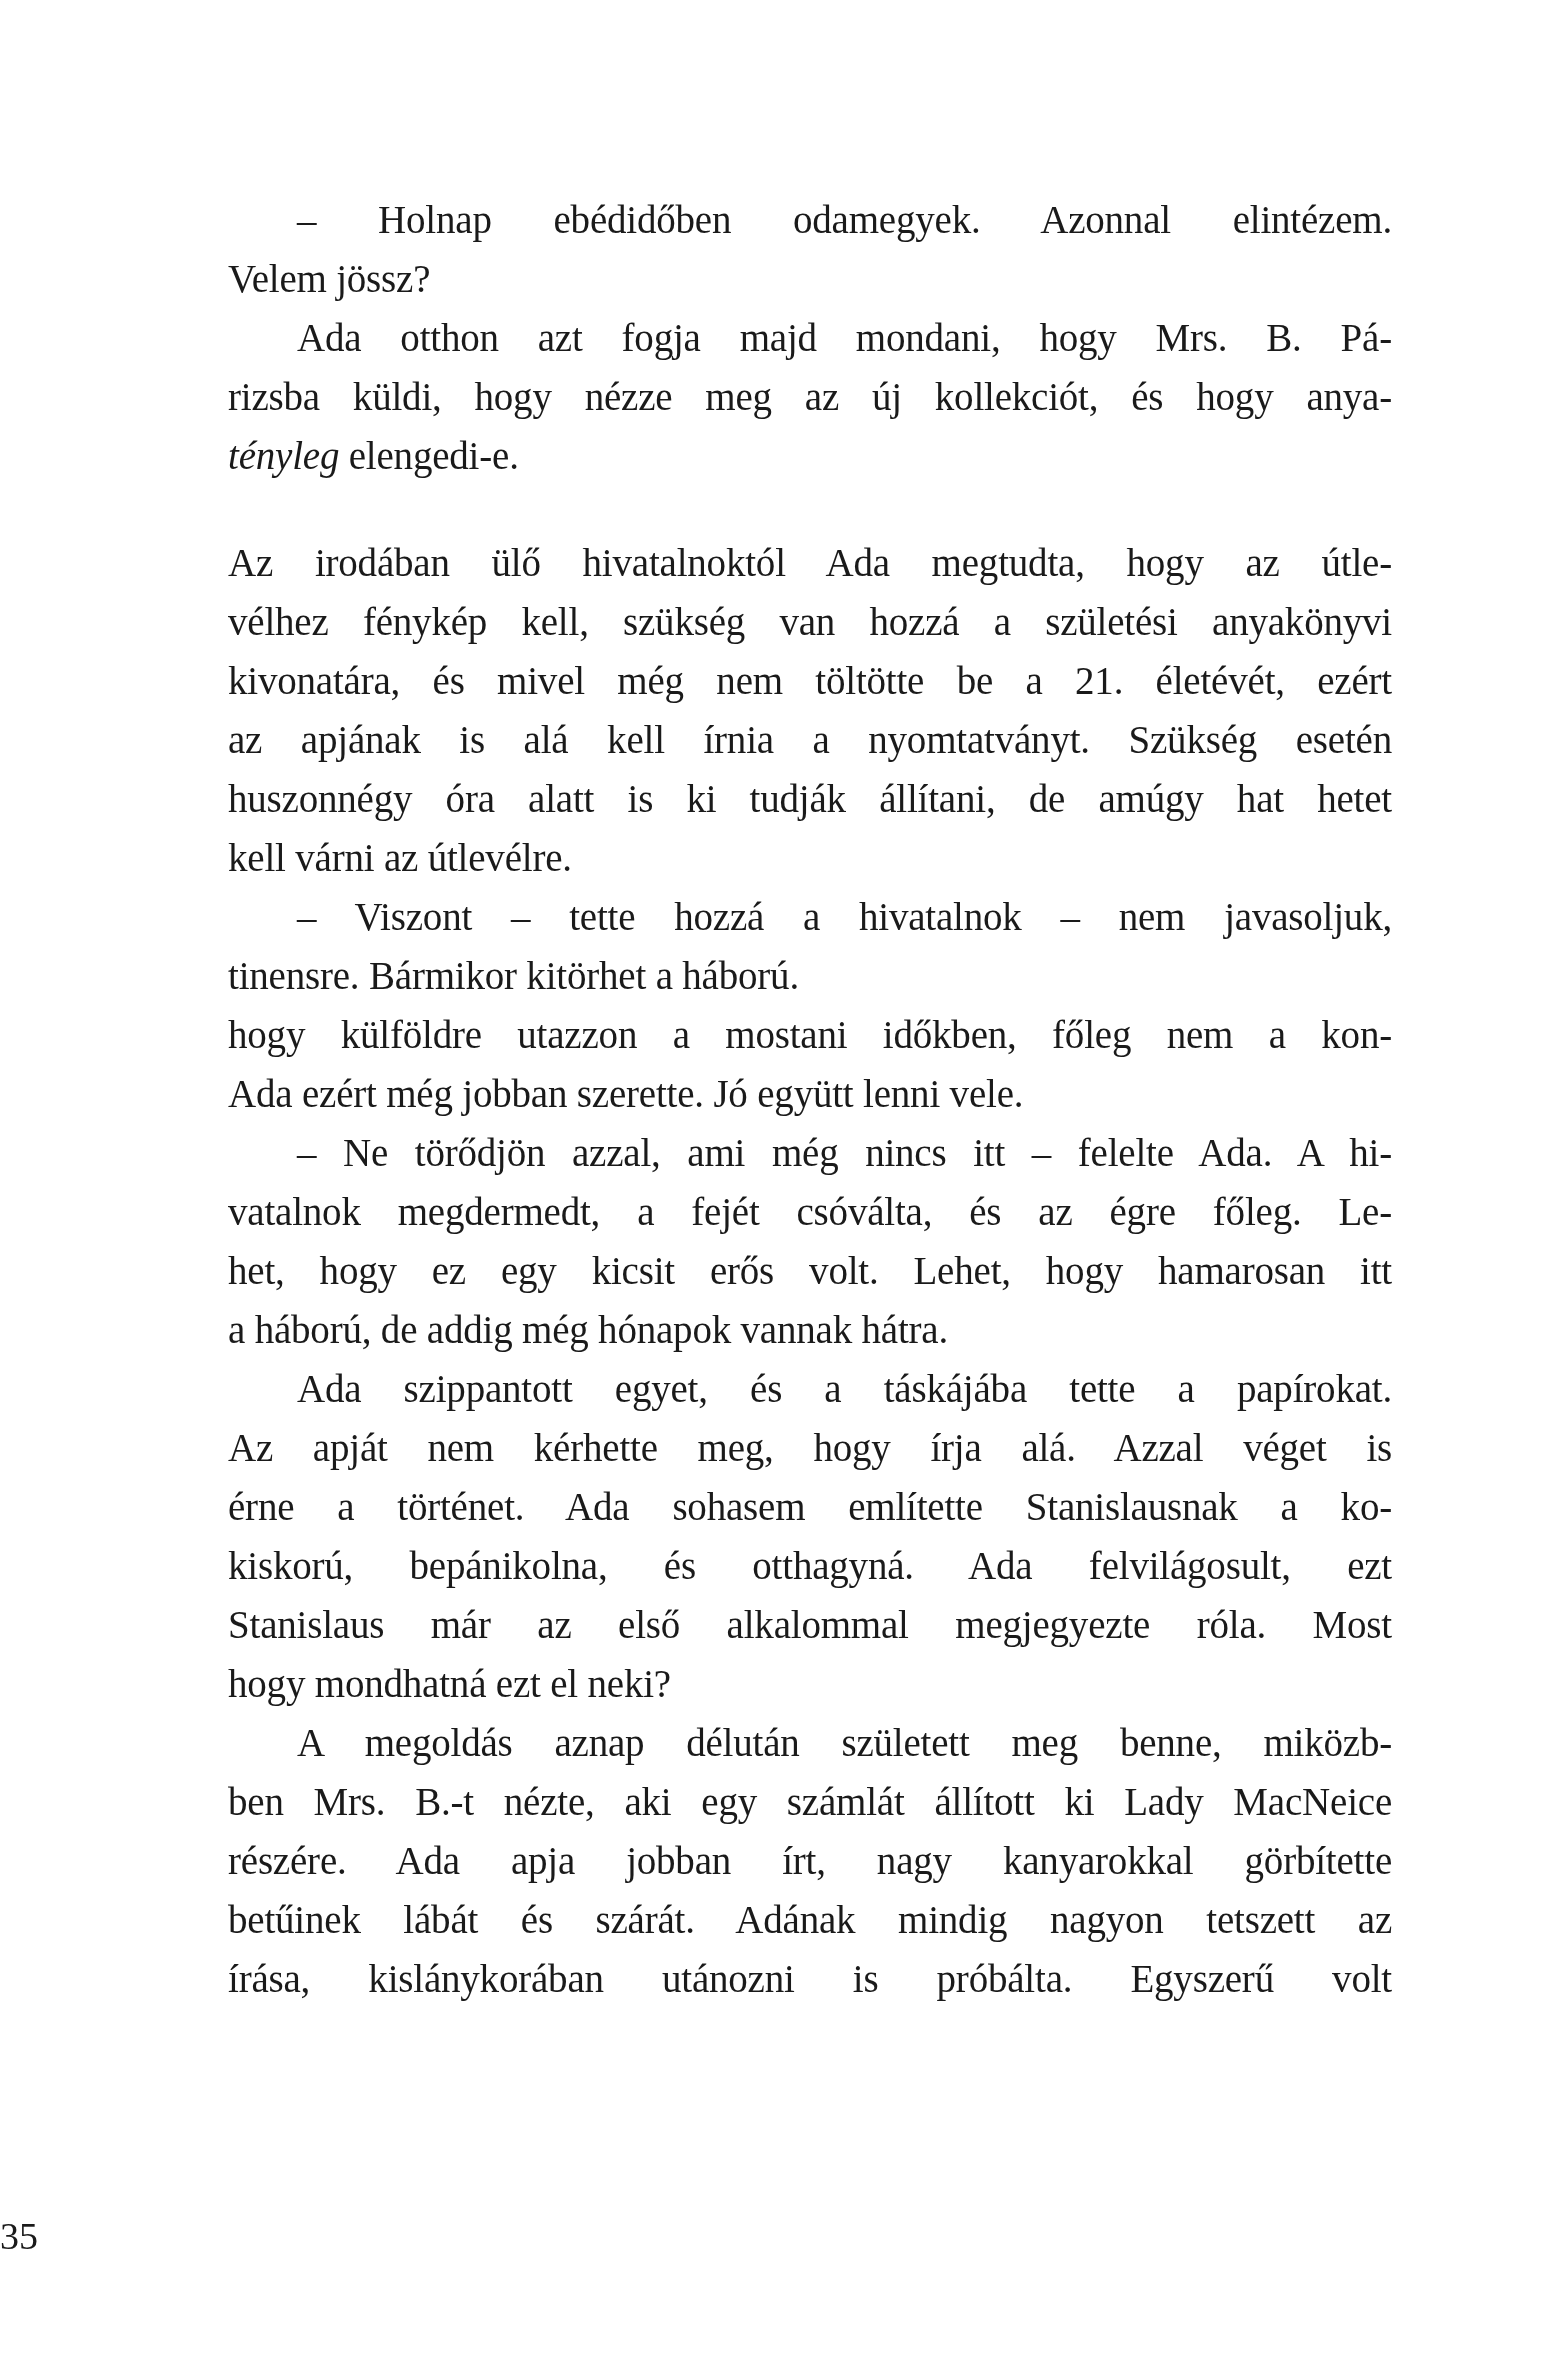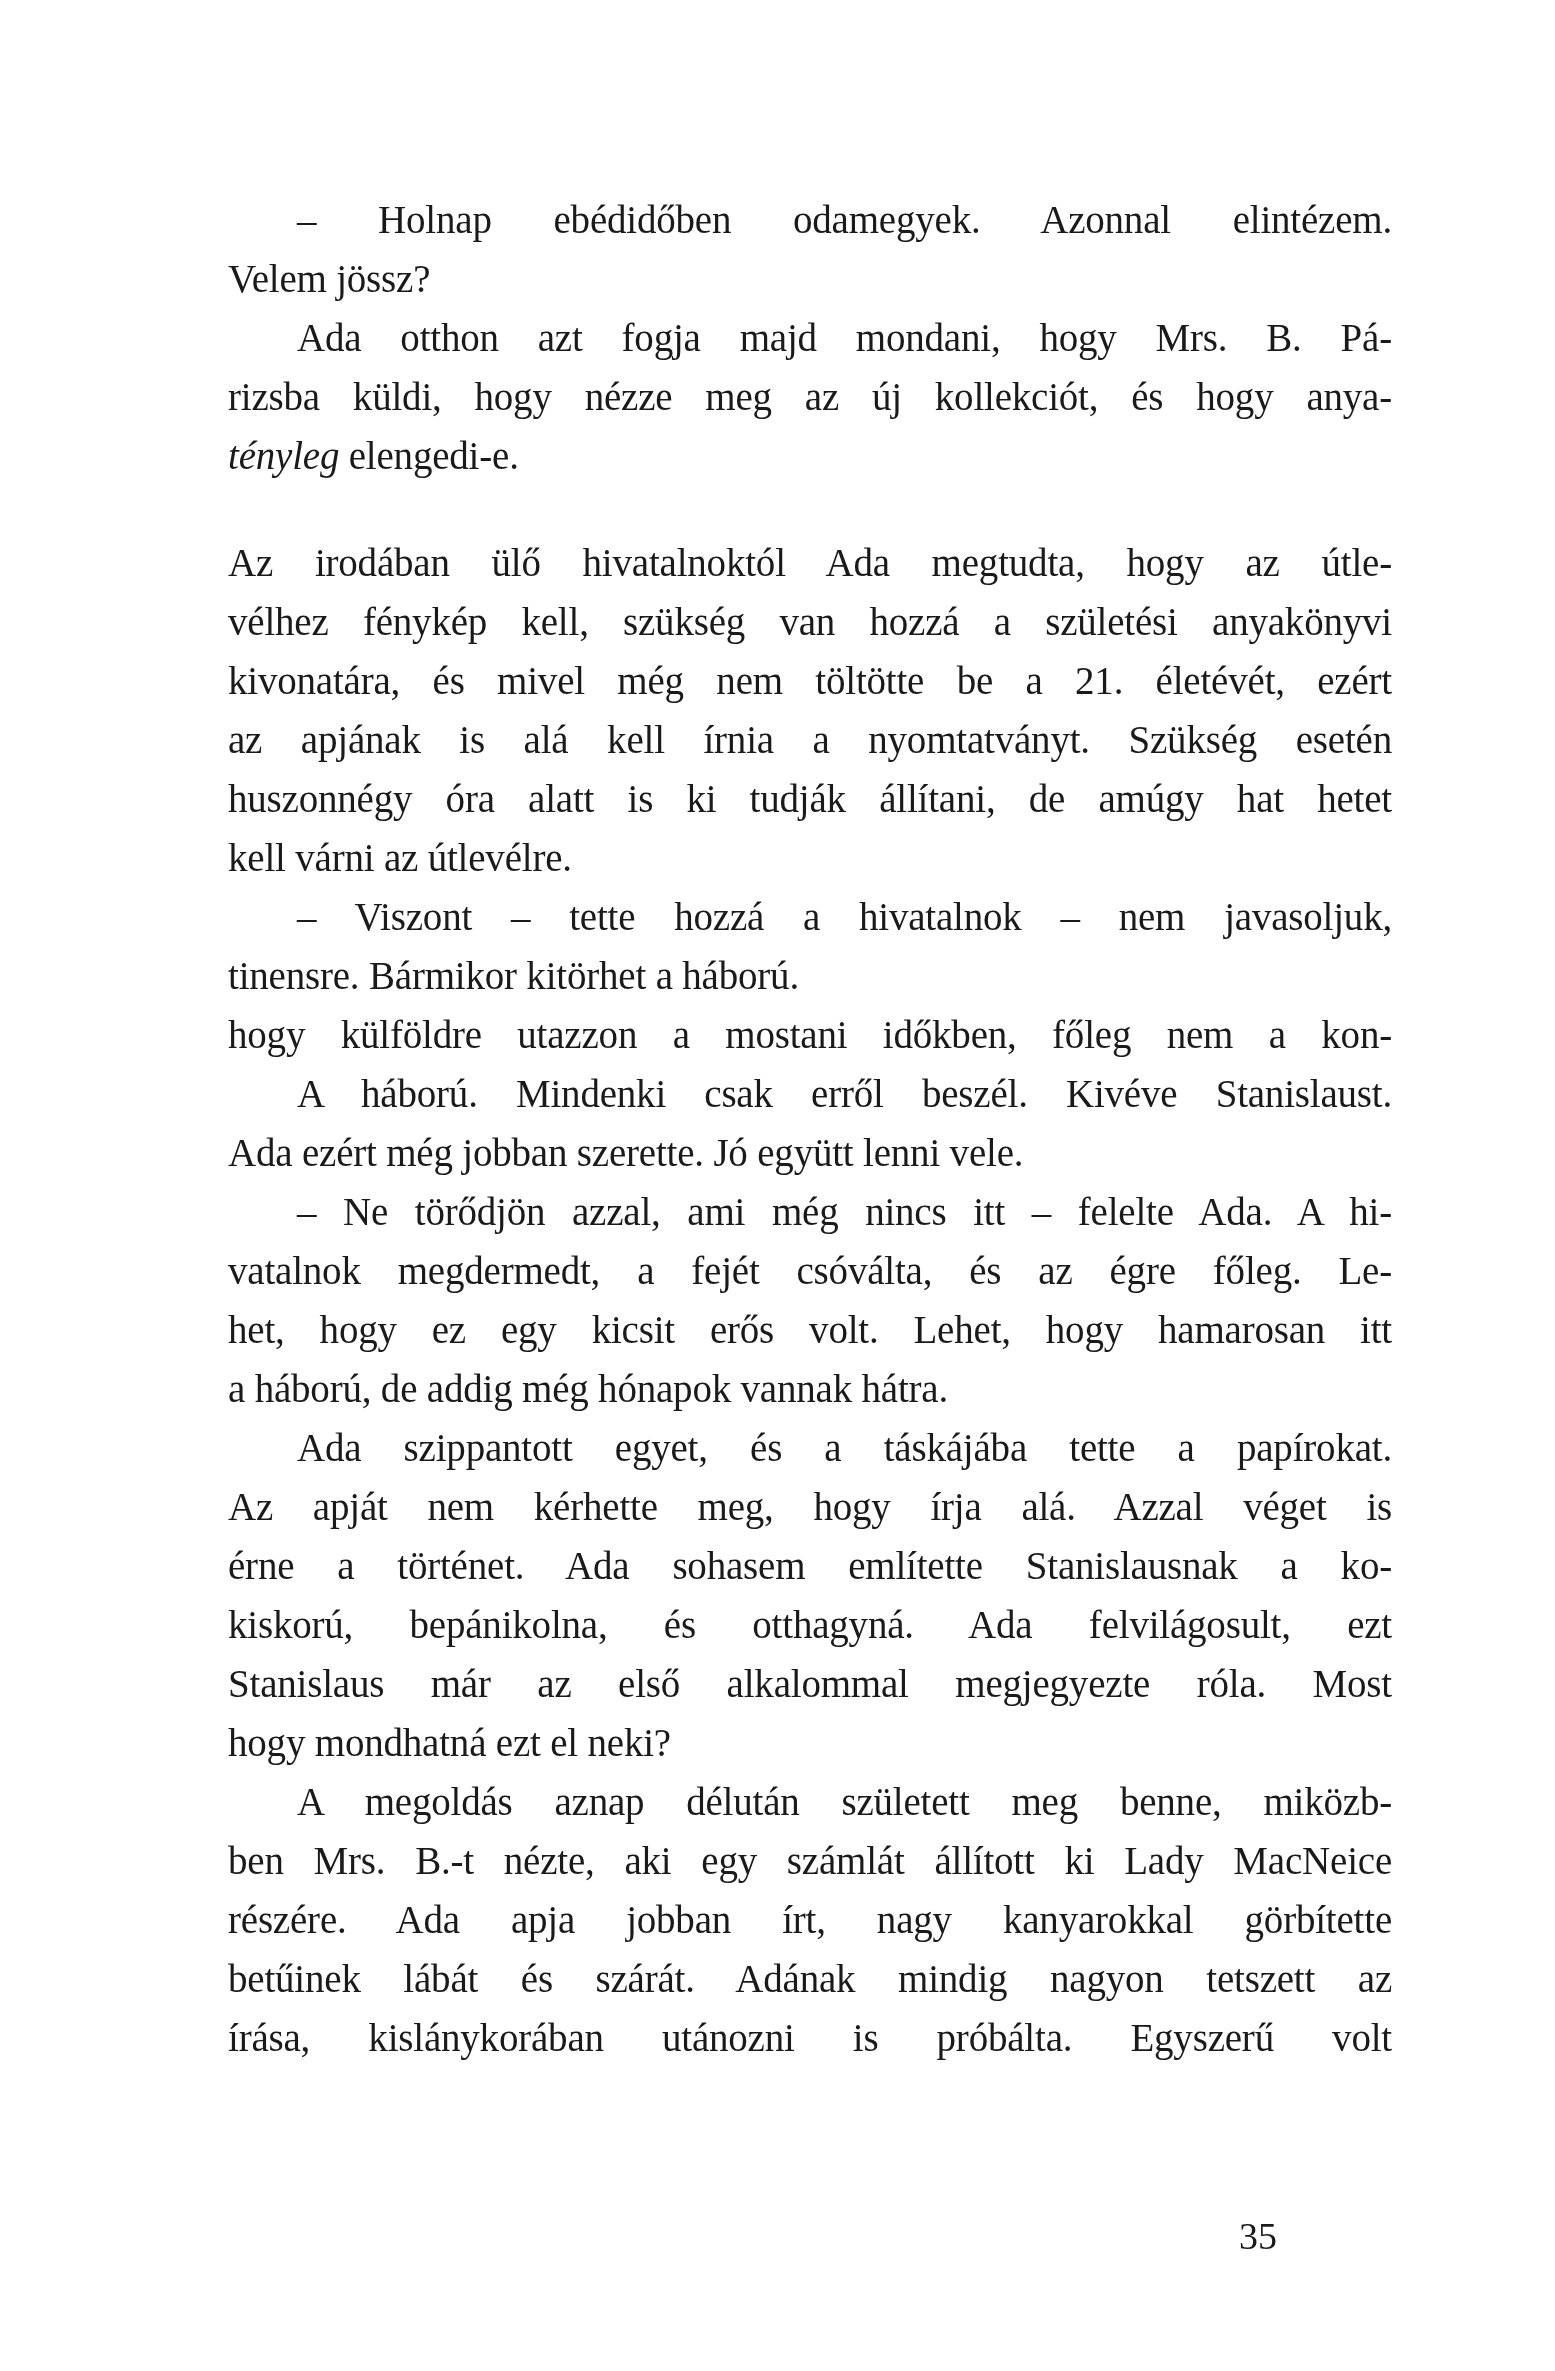--- a/index.html
+++ b/index.html
@@ -9,21 +9,21 @@
     font-family: "Liberation Serif", "DejaVu Serif", serif;
     font-size: 39px; line-height: 59px; color: #1a1a1a;
     height: 59px; white-space: nowrap; text-align: justify; text-align-last: justify;
     letter-spacing: -0.2px;
   }
   .line.last { text-align-last: left; }
   .indent { padding-left: 69px; }
   .gap { height: 48px; }
   em { font-style: italic; }
   .pagenum {
-    position: absolute; left: 0; width: 1277px; top: 2214px; text-align: right;
+    position: absolute; left: 0; width: 1277px; top: 2214px; text-align: left;
     font-family: "Liberation Serif", "DejaVu Serif", serif; font-size: 38px; color: #1a1a1a;
   }
 </style>
 </head>
 <body>
 
 <div class="page">
   <div>
     <div class="line indent">– Holnap ebédidőben odamegyek. Azonnal elintézem.</div>
     <div class="line last">Velem jössz?</div>
@@ -41,21 +41,20 @@
     <div class="line">az apjának is alá kell írnia a nyomtatványt. Szükség esetén</div>
     <div class="line">huszonnégy óra alatt is ki tudják állítani, de amúgy hat hetet</div>
     <div class="line last">kell várni az útlevélre.</div>
   </div>
   <div>
     <div class="line indent">– Viszont – tette hozzá a hivatalnok – nem javasoljuk,</div>
     <div class="line last">tinensre. Bármikor kitörhet a háború.</div>
     <div class="line">hogy külföldre utazzon a mostani időkben, főleg nem a kon-</div>
   </div>
   <div>
-    <div class="line indent">A háború. Mindenki csak erről beszél. Kivéve Stanislaust.</div>
     <div class="line last">Ada ezért még jobban szerette. Jó együtt lenni vele.</div>
   </div>
   <div>
     <div class="line indent">– Ne törődjön azzal, ami még nincs itt – felelte Ada. A hi-</div>
     <div class="line">vatalnok megdermedt, a fejét csóválta, és az égre főleg. Le-</div>
     <div class="line">het, hogy ez egy kicsit erős volt. Lehet, hogy hamarosan itt</div>
     <div class="line last">a háború, de addig még hónapok vannak hátra.</div>
   </div>
   <div>
     <div class="line indent">Ada szippantott egyet, és a táskájába tette a papírokat.</div>

